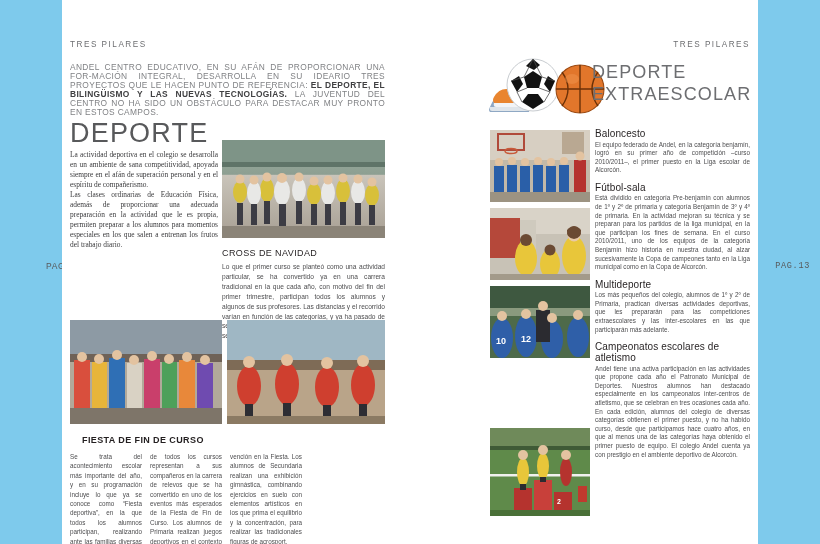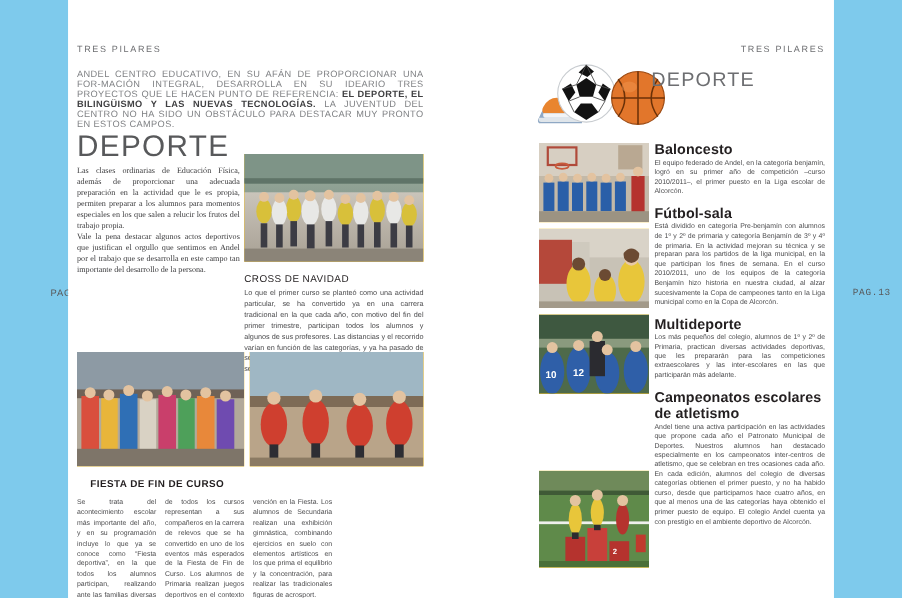--- a/index.html
+++ b/index.html
@@ -91,21 +91,21 @@
     color: #3a3a3c;
     text-align: justify;
   }
   .serif-col p { margin-bottom: 0; text-indent: 0; }
   .col-a { left: 8px; top: 150px; width: 148px; }
 
   
   .photo {
     position: absolute;
     overflow: hidden;
-    background: #eab308;
+    background: #fca5a5;
   }
   .photo canvas, .photo .ph { width: 100%; height: 100%; display: block; }
 
   
   .sans-col {
     position: absolute;
     font-family: "Liberation Sans", sans-serif;
     font-size: 6.6px;
     line-height: 9.9px;
     color: #4d4d4f;
@@ -162,22 +162,22 @@
   
   .ball-grp { position: absolute; left: 78px; top: 0px; width: 120px; height: 62px; }
 
   
   .art-col {
     position: absolute;
     left: 185px;
     width: 155px;
   }
   .art-head {
-    font-weight: bold;
-    font-size: 13px;
+    font-weight: normal;
+    font-size: 10px;
     color: #231f20;
     margin-bottom: 1.5px;
     letter-spacing: 0.1px;
   }
   .art-body {
     font-size: 6.3px;
     line-height: 8.6px;
     color: #4d4d4f;
     text-align: justify;
     margin-bottom: 7px;
@@ -197,22 +197,22 @@
 
   <div class="page page-left">
 
     <div class="runhead runhead-left">TRES PILARES</div>
 
     <div class="intro"><span>ANDEL CENTRO EDUCATIVO, EN SU AFÁN DE PROPORCIONAR UNA FOR-MACIÓN INTEGRAL, DESARROLLA EN SU IDEARIO TRES PROYECTOS QUE LE HACEN PUNTO DE REFERENCIA: </span><b>EL DEPORTE, EL BILINGÜISMO Y LAS NUEVAS TECNOLOGÍAS.</b><span> LA JUVENTUD DEL CENTRO NO HA SIDO UN OBSTÁCULO PARA DESTACAR MUY PRONTO EN ESTOS CAMPOS.</span></div>
 
     <div class="display-title">DEPORTE</div>
 
     <div class="serif-col col-a">
-      <p>Las clases ordinarias de Educación Física, además de proporcionar una adecuada preparación en la actividad que le es propia, permiten preparar a los alumnos para momentos especiales en los que salen a relucir los frutos del trabajo propia.</p>
-      <p>Vale la pena destacar algunos actos deportivos que justifican el orgullo que sentimos en Andel por el trabajo que se desarrolla en este campo tan importante del desarrollo de la persona.</p>
+      <p>La actividad deportiva en el colegio se desarrolla en un ambiente de sana competitividad, apoyada siempre en el afán de superación personal y en el espíritu de compañerismo.</p>
+      <p>Las clases ordinarias de Educación Física, además de proporcionar una adecuada preparación en la actividad que le es propia, permiten preparar a los alumnos para momentos especiales en los que salen a entrenan los frutos del trabajo diario.</p>
     </div>
 
     <div class="photo" style="left:160px; top:140px; width:163px; height:98px;">
       <svg class="ph" viewBox="0 0 163 98" preserveAspectRatio="none">
         <defs>
           <linearGradient id="gA" x1="0" y1="0" x2="0" y2="1">
             <stop offset="0" stop-color="#9fb0a0"></stop>
               <stop offset="0.35" stop-color="#8d9f92"></stop>
             <stop offset="0.36" stop-color="#c9c4ba"></stop>
               <stop offset="1" stop-color="#a79f93"></stop>
@@ -366,20 +366,21 @@
             <line x1="68" y1="34" x2="116" y2="34" stroke="#6b3108" stroke-width="1.4"></line>
             <line x1="92" y1="10" x2="92" y2="58" stroke="#6b3108" stroke-width="1.4"></line>
             <path d="M74 17 q12 17 0 34" fill="none" stroke="#6b3108" stroke-width="1.4"></path>
             <path d="M110 17 q-12 17 0 34" fill="none" stroke="#6b3108" stroke-width="1.4"></path>
             <ellipse cx="84" cy="24" rx="7" ry="5" fill="#f0944e" opacity="0.5"></ellipse>
           </g>
         </svg>
       </div>
       <div class="mast-title">
         <div>DEPORTE</div>
+        <div>EXTRAESCOLAR</div>
       </div>
     </div>
 
     <div class="photo rphoto" style="top:130px; height:72px;">
       <svg class="ph" viewBox="0 0 100 72" preserveAspectRatio="none">
         <rect width="100" height="72" fill="#c3b9a8"></rect>
         <rect width="100" height="30" fill="#d7cfc2"></rect>
         <rect x="8" y="4" width="26" height="16" fill="none" stroke="#b04a3a" stroke-width="2"></rect>
         <ellipse cx="21" cy="21" rx="6" ry="2.5" fill="none" stroke="#c85a3a" stroke-width="1.5"></ellipse>
         <rect x="72" y="2" width="22" height="22" fill="#b9a892"></rect>

